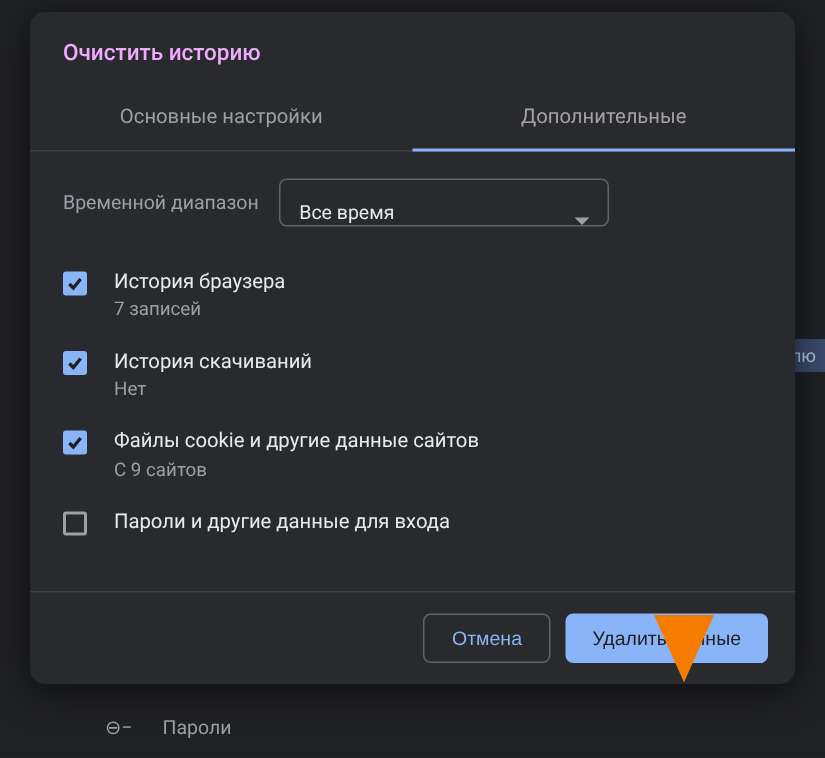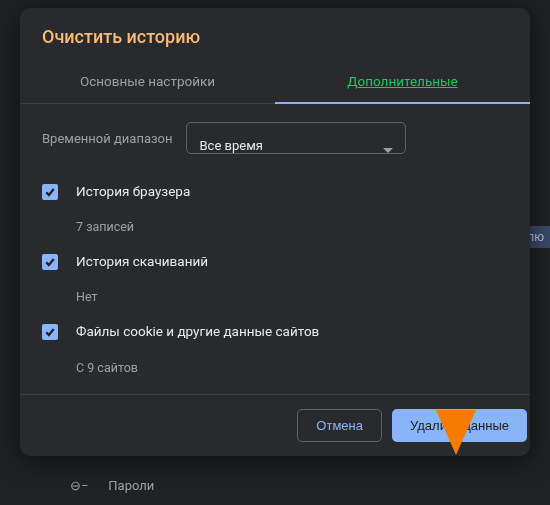--- a/index.html
+++ b/index.html
@@ -40,40 +40,39 @@
     height: 448px;
     background: #292a2d;
     border-radius: 10px;
     box-shadow: 0 4px 24px rgba(0,0,0,0.6);
     display: flex;
     flex-direction: column;
     overflow: hidden;
   }
   .dialog-title {
     padding: 18px 22px 14px 22px;
-    font-size: 18px;
-    color: #fdba74;
+    font-size: 15px;
+    color: #f0abfc;
     font-weight: 500;
   }
   .tabs {
     display: flex;
     border-bottom: 1px solid #3c4043;
   }
   .tab {
     flex: 1;
     text-align: center;
     padding: 12px 0 14px 0;
     font-size: 13.5px;
     color: #9aa0a6;
     cursor: pointer;
     position: relative;
   }
   .tab.active {
-    color: #22c55e;
-    text-decoration: underline;
+    color: #a3a3a3;
   }
   .tab.active::after {
     content: "";
     position: absolute;
     left: 0; right: 0; bottom: -1px;
     height: 2px;
     background: #8ab4f8;
   }
   .range-row {
     display: flex;
@@ -143,26 +142,26 @@
   }
   .item-text { flex: 1; }
   .item-title {
     font-size: 13.5px;
     color: #e8eaed;
     line-height: 1.35;
   }
   .item-sub {
     font-size: 12.5px;
     color: #9aa0a6;
-    margin-top: 19px;
+    margin-top: 2px;
   }
   .footer {
     margin-top: auto;
     border-top: 1px solid #3c4043;
-    padding: 14px 3px;
+    padding: 14px 18px;
     display: flex;
     justify-content: flex-end;
     gap: 10px;
   }
   .btn {
     padding: 8px 18px;
     border-radius: 5px;
     font-size: 13px;
     cursor: pointer;
     border: none;

